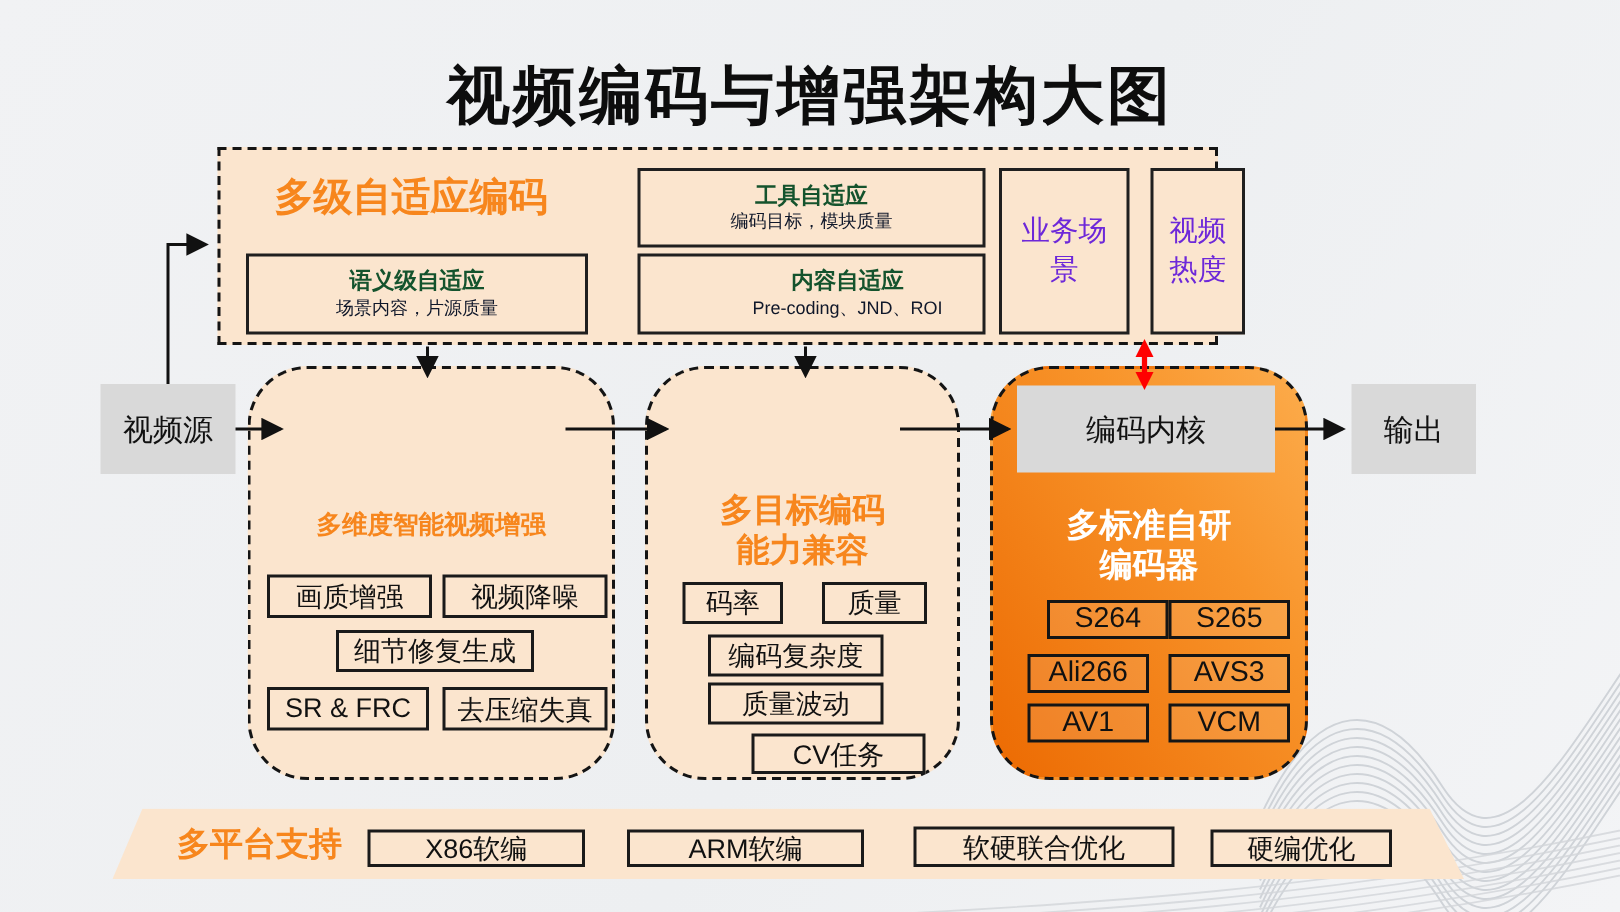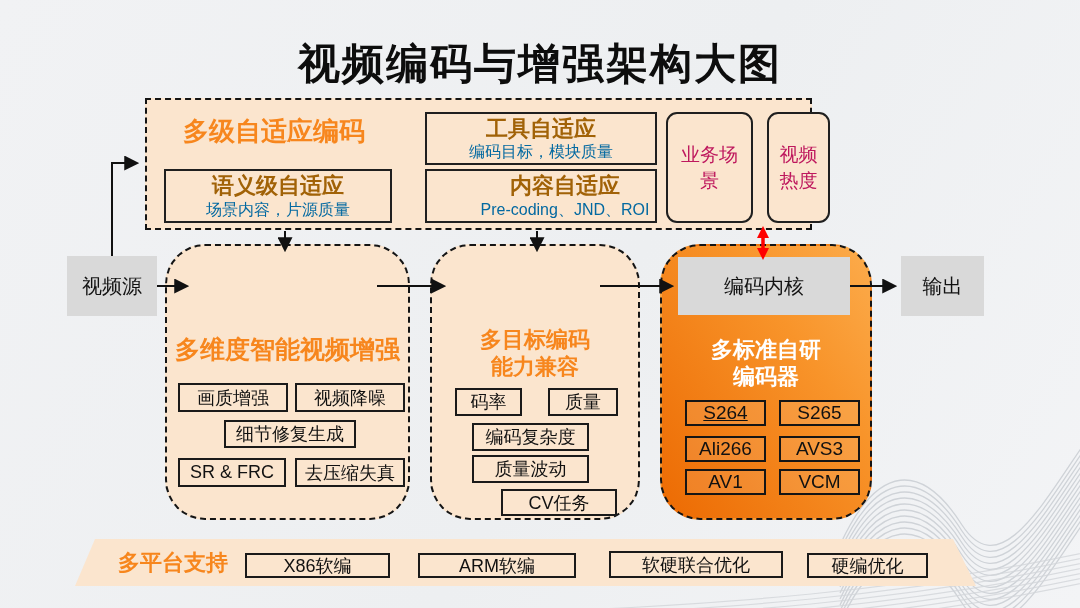--- a/index.html
+++ b/index.html
@@ -22,27 +22,27 @@
     background:#FBE5CE; border:2.5px dashed #141414;
   }
   .topbox-heading{
     left:36px; top:14px; font-size:26px; font-weight:bold; color:#F7861D;
   }
   .card{
     background:#FBE5CE; border:2px solid #1f1f1f;
     display:flex; flex-direction:column; align-items:center; justify-content:center;
     text-align:center; line-height:1.25;
   }
-  .card .card-title{ font-size:22px; font-weight:bold; color:#a16207; }
-  .card .card-sub{ font-size:16px; color:#0369a1; }
+  .card .card-title{ font-size:15px; font-weight:bold; color:#14532d; }
+  .card .card-sub{ font-size:12px; color:#0f172a; }
   .card-semantic{ left:17px;  top:69px; width:228px; height:54px; }
   .card-tool    { left:278px; top:12px; width:232px; height:53px; }
   .card-content { left:278px; top:69px; width:232px; height:54px;padding-left:48px; }
-  .card-side{ text-align:center; font-size:19px; color:#be185d;
-    display:flex; align-items:center; justify-content:center; line-height:1.35;border-radius:11px; }
+  .card-side{ text-align:center; font-size:19px; color:#6d28d9;
+    display:flex; align-items:center; justify-content:center; line-height:1.35; }
   .card-biz { left:519px; top:12px; width:87px; height:111px; padding:0 12px; }
   .card-heat{ left:620px; top:12px; width:63px; height:111px; padding:0 9px;  }
   
   .node{
     background:#D9D9D9; display:flex; align-items:center; justify-content:center;
     font-size:20px; color:#111;
   }
   .node-source { left:67px;  top:256px; width:90px;  height:60px; }
   .node-output { left:901px; top:256px; width:83px;  height:60px; }
   .node-proc   { left:193px; top:257px; width:184px; height:58px; }
@@ -55,21 +55,21 @@
   .rbox-enh  { left:165px; top:244px; width:245px; height:276px; }
   .rbox-tgt  { left:430px; top:244px; width:210px; height:276px; }
   .rbox-codec{
     left:660px; top:244px; width:212px; height:276px;
     background:linear-gradient(55deg,#ec6a02 0%,#f8942a 65%,#fcac4c 100%);
   }
   .rbox-heading{
     left:0; right:0; text-align:center; font-weight:bold; color:#F7861D;
     line-height:27px;
   }
-  .rbox-enh .rbox-heading{ top:90px; font-size:25px; }
+  .rbox-enh .rbox-heading{ top:90px; font-size:17px; }
   .rbox-tgt .rbox-heading{ top:80px; font-size:22px; }
   .rbox-codec .rbox-heading{ top:90px; font-size:22px; color:#ffffff; }
   .chip{
     background:#FBE5CE; border:2px solid #1a1a1a; color:#111;
     display:flex; align-items:center; justify-content:center; font-size:18px;
     white-space:nowrap;
   }
   .codec-chip{ background:rgba(255,255,255,0.12); border:2px solid #151515;
     font-size:19px; }
   
@@ -78,21 +78,21 @@
   .c-enh3{ left:57px;  top:174px; width:132px; height:28px; }
   .c-enh4{ left:11px;  top:212px; width:108px; height:29px; }
   .c-enh5{ left:128px; top:212px; width:110px; height:29px; }
   
   .c-tgt1{ left:23px;  top:142px; width:67px;  height:28px; }
   .c-tgt2{ left:116px; top:142px; width:70px;  height:28px; }
   .c-tgt3{ left:40px;  top:177px; width:117px; height:28px; }
   .c-tgt4{ left:40px;  top:209px; width:117px; height:28px; }
   .c-tgt5{ left:41px;  top:243px; width:116px; height:27px;margin-left:28px; }
   
-  .c-cod1{ left:23px;  top:154px; width:81px; height:26px;text-decoration:underline; }
+  .c-cod1{ left:36px;  top:154px; width:81px; height:26px; }
   .c-cod2{ left:117px; top:154px; width:81px; height:26px; }
   .c-cod3{ left:23px;  top:190px; width:81px; height:26px; }
   .c-cod4{ left:117px; top:190px; width:81px; height:26px; }
   .c-cod5{ left:23px;  top:223px; width:81px; height:26px; }
   .c-cod6{ left:117px; top:223px; width:81px; height:26px; }
   
   .platbar{
     left:70px; top:539px; width:906px; height:47px; background:#FBE5CE;
     clip-path:polygon(25px 0, 883px 0, 906px 47px, 5px 47px); z-index:2;
   }

